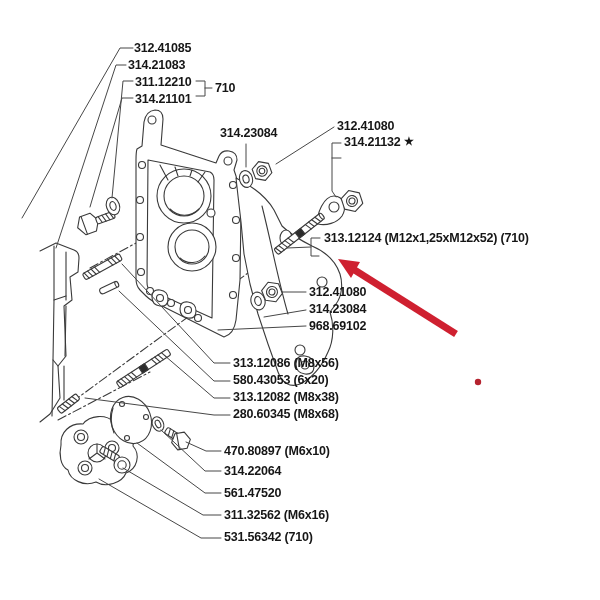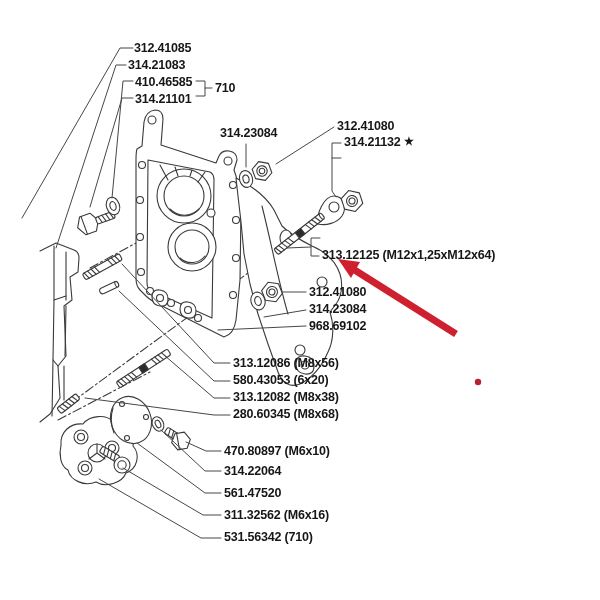--- a/index.html
+++ b/index.html
@@ -215,27 +215,27 @@
 
   <g>
     <line x1="456" y1="334" x2="353" y2="269" stroke-width="7" stroke="#cf2030"></line>
     <polygon points="338,259 360,262 351,278" fill="#cf2030"></polygon>
   </g>
   <circle cx="478" cy="382" r="3.2" fill="#b5232f"></circle>
 </svg>
 
 <div class="co" style="left:134px;top:42px">312.41085</div>
 <div class="co" style="left:128px;top:59px">314.21083</div>
-<div class="co" style="left:135px;top:76px">410.46585</div>
+<div class="co" style="left:135px;top:76px">311.12210</div>
 <div class="co" style="left:135px;top:93px">314.21101</div>
 <div class="co" style="left:215px;top:82px">710</div>
 <div class="co" style="left:220px;top:127px">314.23084</div>
 <div class="co" style="left:337px;top:120px">312.41080</div>
 <div class="co" style="left:344px;top:136px"><span>314.21132</span> <span class="star">★</span></div>
-<div class="co" style="left:322px;top:249px">313.12125 (M12x1,25xM12x64)</div>
+<div class="co" style="left:324px;top:232px">313.12124 (M12x1,25xM12x52) (710)</div>
 <div class="co" style="left:309px;top:286px">312.41080</div>
 <div class="co" style="left:309px;top:303px">314.23084</div>
 <div class="co" style="left:309px;top:320px">968.69102</div>
 <div class="co" style="left:233px;top:357px">313.12086 (M8x56)</div>
 <div class="co" style="left:233px;top:374px">580.43053 (6x20)</div>
 <div class="co" style="left:233px;top:391px">313.12082 (M8x38)</div>
 <div class="co" style="left:233px;top:408px">280.60345 (M8x68)</div>
 <div class="co" style="left:224px;top:445px">470.80897 (M6x10)</div>
 <div class="co" style="left:224px;top:465px">314.22064</div>
 <div class="co" style="left:224px;top:487px">561.47520</div>

